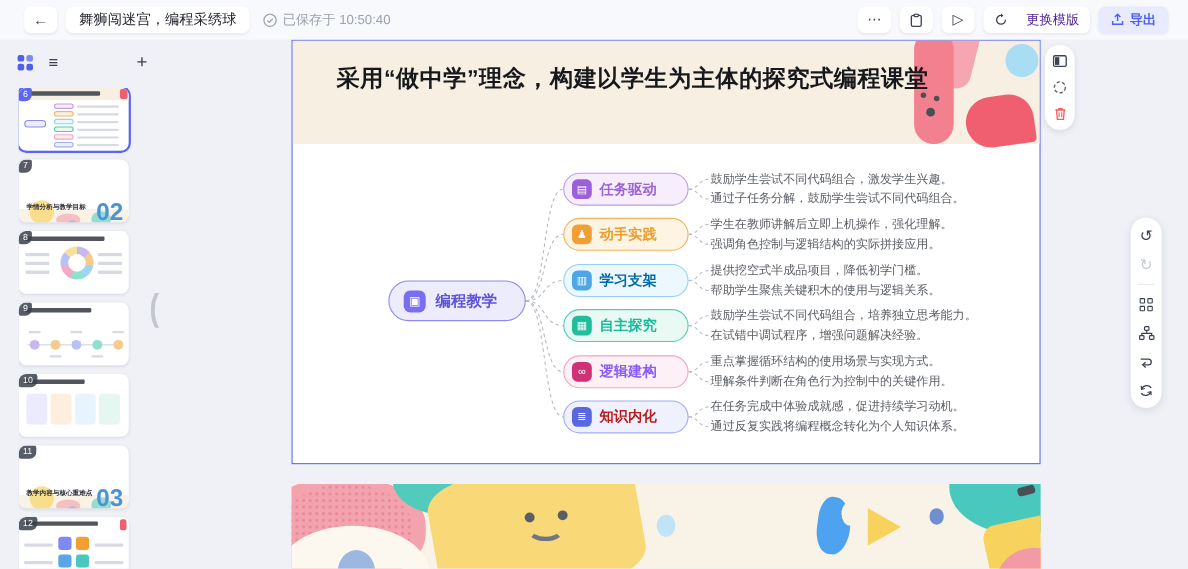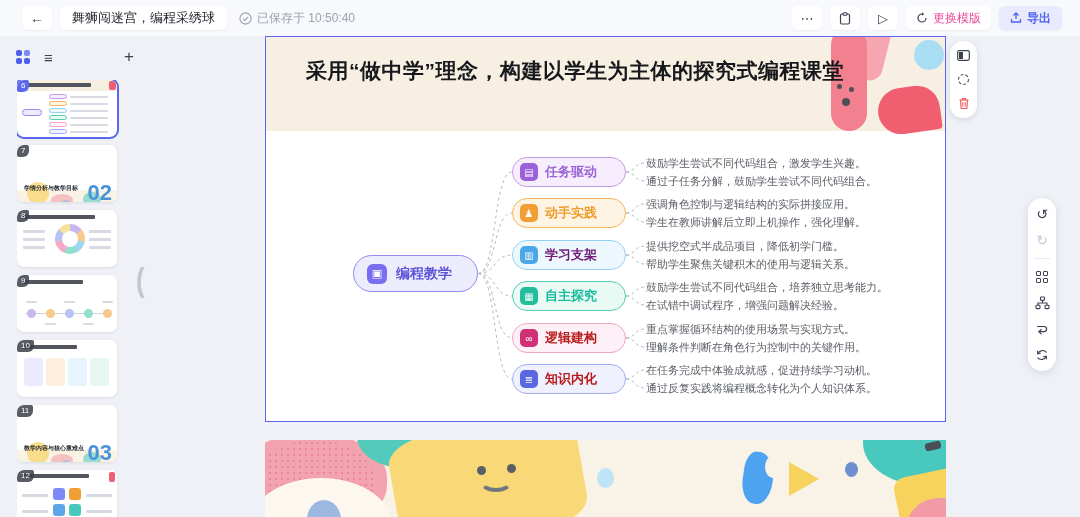--- a/index.html
+++ b/index.html
@@ -7,21 +7,21 @@
   body { background:#eff1f6; font-family:"Liberation Sans","DejaVu Sans",sans-serif; position:relative; }
 
   
   .topbar { position:absolute; top:0; left:0; width:1080px; height:36px; background:#f8f9fc; display:flex; align-items:center; z-index:30; }
   .chip { background:#fff; border-radius:6px; height:24px; display:flex; align-items:center; justify-content:center; box-shadow:0 1px 2px rgba(30,40,80,.06); cursor:pointer; }
   .back-chip { width:30px; margin-left:22px; color:#3c4250; font-size:14px; }
   .title-chip { margin-left:8px; padding:0 12px; font-size:13px; font-weight:normal; color:#24262e; }
   .save-status { display:flex; align-items:center; gap:5px; margin-left:12px; color:#9ba1ad; font-size:12px; }
   .tb-right { margin-left:auto; display:flex; align-items:center; gap:8px; margin-right:18px; }
   .sq-chip { width:30px; color:#3c4250; font-size:13px; }
-  .tpl-chip { padding:0 10px; gap:5px; font-size:12px; color:#ec4899;justify-content:center; }
+  .tpl-chip { padding:0 10px; gap:17px; font-size:12px; color:#4c1d95;justify-content:center; }
   .export-chip { padding:0 11px; gap:5px; font-size:12px; color:#4d5ef0; background:#e7ebfd; font-weight:bold; }
 
   
   .sidebar { position:absolute; top:36px; left:0; width:150px; bottom:0; }
   .sb-head { display:flex; align-items:center; height:30px; padding:0 16px; gap:14px; margin-top:6px; }
   .applogo { display:grid; grid-template-columns:6px 6px; grid-template-rows:6px 6px; gap:2px; cursor:pointer; }
   .applogo span { background:#4d5ef0; border-radius:2px; }
   .applogo span:nth-child(2){ background:#7d8af5; }
   .sb-burger { color:#3c4250; font-size:15px; cursor:pointer; }
   .sb-plus { margin-left:auto; color:#3c4250; font-size:17px; cursor:pointer; }
@@ -322,42 +322,42 @@
       </div>
       <div class="bullets" style="top: 117px;">
         <div>鼓励学生尝试不同代码组合，激发学生兴趣。</div>
         <div>通过子任务分解，鼓励学生尝试不同代码组合。</div>
       </div>
       <div class="branch" style="top: 161px; border-color: rgb(243, 181, 94); background: rgb(253, 244, 227);">
         <span class="nico" style="background:#f19f34">♟</span>
         <span class="nlab" style="color:#ee9d2e">动手实践</span>
       </div>
       <div class="bullets" style="top: 158px;">
+        <div>学生在教师讲解后立即上机操作，强化理解。</div>
         <div>强调角色控制与逻辑结构的实际拼接应用。</div>
-        <div>学生在教师讲解后立即上机操作，强化理解。</div>
       </div>
       <div class="branch" style="top: 203px; border-color: rgb(147, 210, 244); background: rgb(237, 248, 254);">
         <span class="nico" style="background:#4ba7e8">▥</span>
-        <span class="nlab" style="color:#701a75">学习支架</span>
+        <span class="nlab" style="color:#0369a1">学习支架</span>
       </div>
       <div class="bullets" style="top: 200px;">
         <div>提供挖空式半成品项目，降低初学门槛。</div>
         <div>帮助学生聚焦关键积木的使用与逻辑关系。</div>
       </div>
       <div class="branch" style="top: 244px; border-color: rgb(82, 205, 178); background: rgb(233, 249, 244);">
         <span class="nico" style="background:#21bd9c">▦</span>
         <span class="nlab" style="color:#18bb9a">自主探究</span>
       </div>
       <div class="bullets" style="top: 241px;">
         <div>鼓励学生尝试不同代码组合，培养独立思考能力。</div>
         <div>在试错中调试程序，增强问题解决经验。</div>
       </div>
       <div class="branch" style="top: 286px; border-color: rgb(240, 166, 196); background: rgb(253, 240, 246);">
         <span class="nico" style="background:#cf3076">∞</span>
-        <span class="nlab" style="color:#b91c1c">逻辑建构</span>
+        <span class="nlab" style="color:#8b5cf6">逻辑建构</span>
       </div>
       <div class="bullets" style="top: 283px;">
         <div>重点掌握循环结构的使用场景与实现方式。</div>
         <div>理解条件判断在角色行为控制中的关键作用。</div>
       </div>
       <div class="branch" style="top: 327px; border-color: rgb(163, 173, 242); background: rgb(239, 241, 254);">
         <span class="nico" style="background:#5a68e0">≣</span>
         <span class="nlab" style="color:#b91c1c">知识内化</span>
       </div>
       <div class="bullets" style="top: 324px;">

